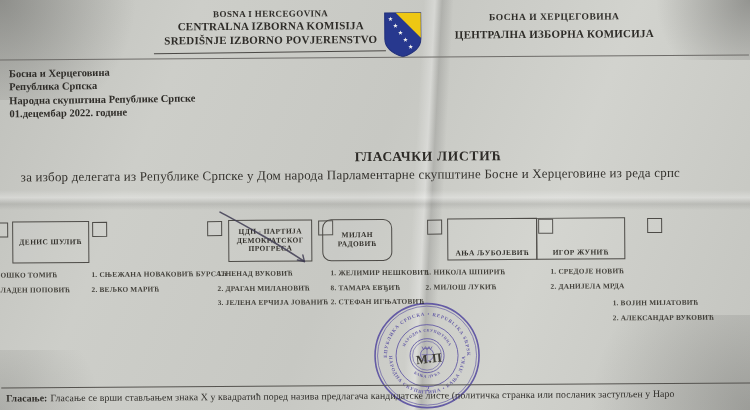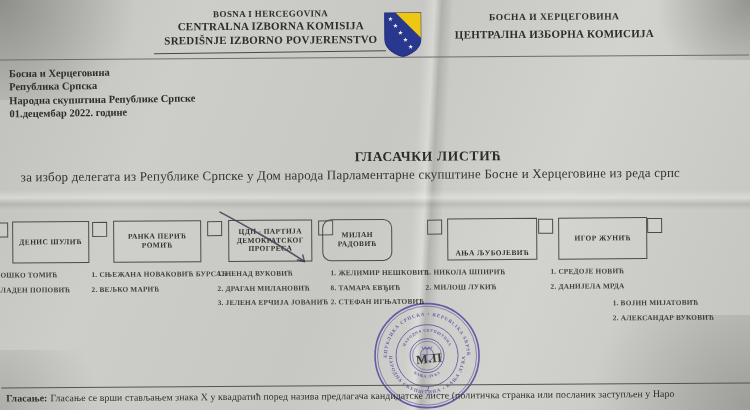--- a/index.html
+++ b/index.html
@@ -113,37 +113,34 @@
 
   <div class="abs title">ГЛАСАЧКИ ЛИСТИЋ</div>
   <div class="abs subtitle">за избор делегата из Републике Српске у Дом народа Парламентарне скупштине Босне и Херцеговине из реда српс</div>
 
   <div class="abs" style="inset:0">
       <div class="cb" style="left: -7px;"></div>
       <div class="namebox" style="left: 12px; width: 73px;">
         <span>ДЕНИС ШУЛИЋ</span>
       </div>
       <div class="cb" style="left: 92px;"></div>
-      <div class="namebox" style="left: 113px; width: 84px;">
-        <span>РАНКА ПЕРИЋ РОМИЋ</span>
-      </div>
       <div class="cb" style="left: 207px;"></div>
       <div class="namebox" style="left: 228px; width: 80px;">
         <span>ЦДП - ПАРТИЈА ДЕМОКРАТСКОГ ПРОГРЕСА</span>
       </div>
       <div class="cb" style="left: 318px;"></div>
       <div class="namebox" style="left: 322px; width: 66px; border-radius: 9px;">
         <span>МИЛАН РАДОВИЋ</span>
       </div>
       <div class="cb" style="left: 427px;"></div>
       <div class="namebox" style="left: 447px; width: 86px; align-items: flex-end;">
         <span>АЊА ЉУБОЈЕВИЋ</span>
       </div>
       <div class="cb" style="left: 538px;"></div>
-      <div class="namebox" style="left: 558px; width: 85px;">
+      <div class="namebox" style="left: 536px; width: 85px; align-items: flex-end;">
         <span>ИГОР ЖУНИЋ</span>
       </div>
       <div class="cb" style="left: 647px;"></div>
     </div>
   <div class="abs" style="inset:0">
       <div class="clist" style="left: 0px;">
         <div class="clist-item">ОШКО ТОМИЋ</div>
         <div class="clist-item">ЛАДЕН ПОПОВИЋ</div>
       </div>
       <div class="clist" style="left: 91px;">

